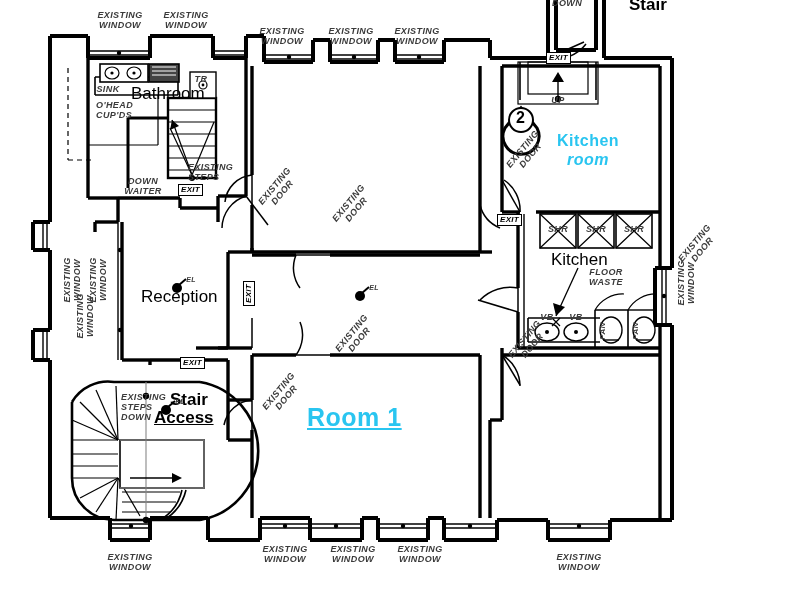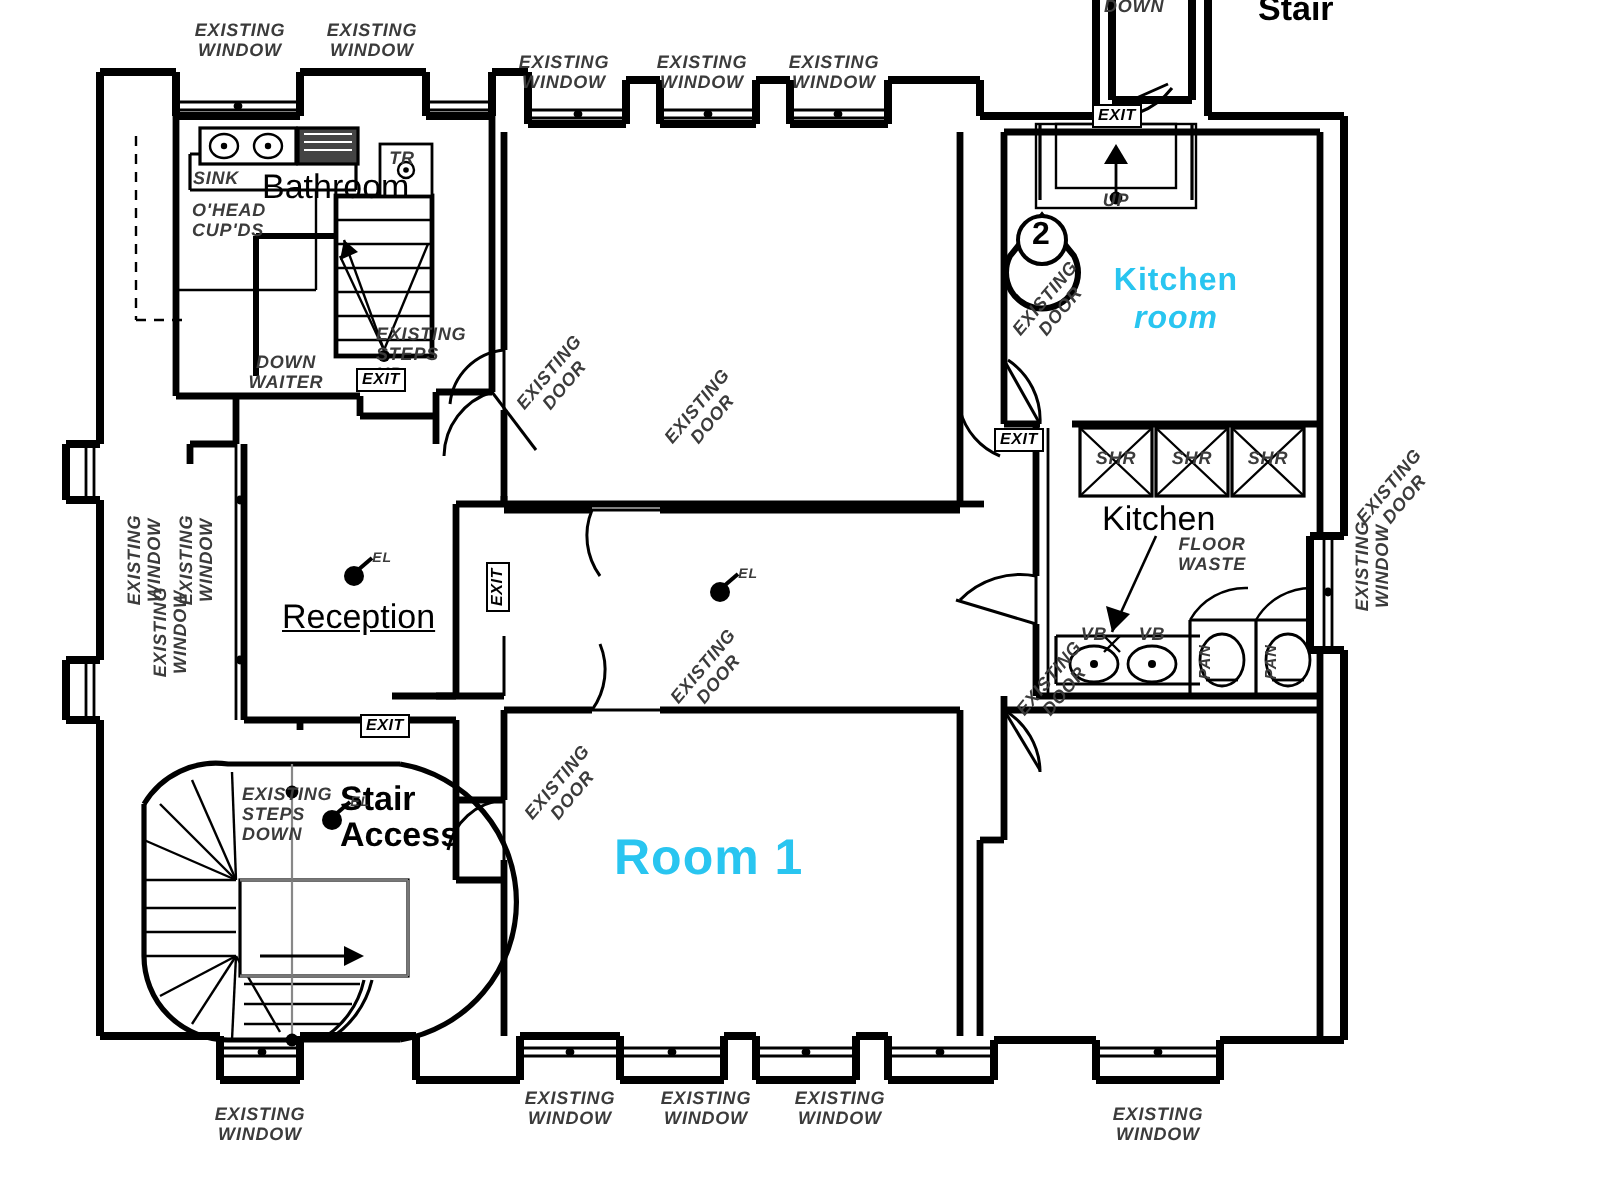--- a/index.html
+++ b/index.html
@@ -429,29 +429,29 @@
 
     <g stroke-width="3.4">
       <path d="M218,208 L218,222"></path>
       <path d="M150,360 L150,518" stroke-width="0"></path>
       <path d="M196,348 L228,348"></path>
       <path d="M50,360 L33,360"></path>
     </g>
   </g>
 </svg>
 
-<div class="lbl room-name" style="left:307px;top:416px;">Room 1</div>
+<div class="lbl room-name" style="left:307px;top:404px;text-decoration:underline;">Room 1</div>
 <div class="lbl room-name small" style="left:548px;top:133px;width:80px;">Kitchen</div>
 <div class="lbl room-name small" style="left:548px;top:152px;width:80px;font-style:italic;">room</div>
 
 <div class="lbl blk" style="left:131px;top:85px;">Bathroom</div>
 <div class="lbl blk" style="left:551px;top:251px;">Kitchen</div>
-<div class="lbl blk" style="left:141px;top:300px;text-decoration:underline;">Reception</div>
+<div class="lbl blk" style="left:141px;top:288px;">Reception</div>
 <div class="lbl blk b" style="left:170px;top:391px;">Stair</div>
-<div class="lbl blk b" style="left:170px;top:409px;">Access</div>
+<div class="lbl blk b" style="left:154px;top:409px;text-decoration:underline;">Access</div>
 <div class="lbl blk b" style="left:629px;top:-4px;">Stair</div>
 
 <div class="lbl blk b" style="left:516px;top:110px;font-size:16px;">2</div>
 
 <div class="lbl ann" style="left:86px;top:10px;width:68px;">EXISTING
 WINDOW</div>
 <div class="lbl ann" style="left:152px;top:10px;width:68px;">EXISTING
 WINDOW</div>
 <div class="lbl ann" style="left:248px;top:26px;width:68px;">EXISTING
 WINDOW</div>

